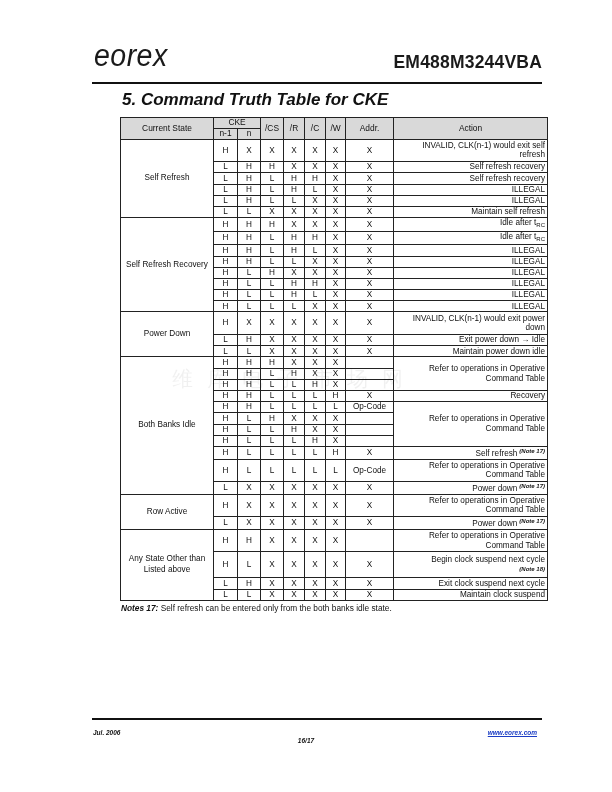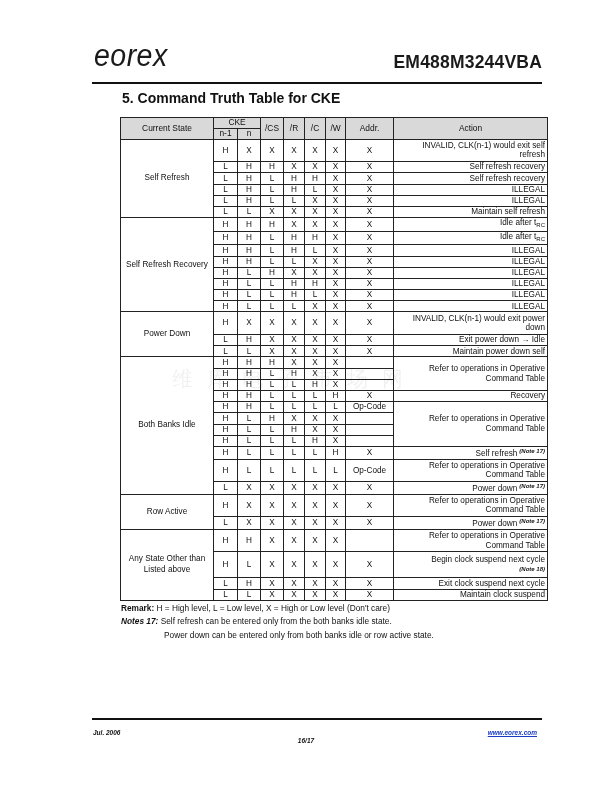--- a/index.html
+++ b/index.html
@@ -1,20 +1,20 @@
 <!DOCTYPE html>
 <html><head>
 <meta charset="utf-8">
 <style>
   html, body { margin:0; padding:0; background:#ffffff; }
   body { width:612px; height:792px; position:relative; overflow:hidden; font-family:"Liberation Sans", sans-serif; color:#111; }
   .logo { position:absolute; left:94px; top:38px; font-family:"Liberation Sans", sans-serif; font-style:italic; font-size:31px; letter-spacing:0.5px; color:#1a1a1a; transform:scaleX(0.92); transform-origin:left; font-weight:normal; }
   .partno { position:absolute; right:70px; top:52px; font-size:17.5px; font-weight:bold; color:#1a1a1a; letter-spacing:0.2px; }
   .rule-top { position:absolute; left:92px; top:82px; width:450px; height:2px; background:#111; }
-  .section-title { position:absolute; left:122px; top:90px; font-size:14px; font-weight:bold; color:#111; }
+  .section-title { position:absolute; left:122px; top:90px; font-size:17px; font-weight:bold; font-style:italic; color:#111; }
   table.truth { position:absolute; left:120px; top:117px; border-collapse:collapse; table-layout:fixed; width:427px; font-size:8.2px; }
   table.truth td, table.truth th { border:1px solid #222; padding:0 2px; text-align:center; vertical-align:middle; line-height:9.6px; overflow:hidden; white-space:nowrap; }
   table.truth th { background:#d9d9d9; font-weight:normal; font-size:8.4px; }
   table.truth td.act { text-align:right; padding-left:4px; white-space:normal; }
   table.truth td.state { white-space:normal; line-height:10.5px; }
   tr.h11 td { height:10.2px; }
   tr.h12 td { height:11px; }
   tr.h23 td { height:21.6px; }
   tr.h26 td { height:25px; }
   .sub { font-size:6px; vertical-align:-2px; }
@@ -231,21 +231,21 @@
         <td class="act"><span>Exit power down → Idle</span></td>
       </tr>
       <tr class="h11">
         <td>L</td>
         <td>L</td>
         <td>X</td>
         <td>X</td>
         <td>X</td>
         <td>X</td>
         <td>X</td>
-        <td class="act"><span>Maintain power down self</span></td>
+        <td class="act"><span>Maintain power down idle</span></td>
       </tr>
       <tr class="h11">
         <td class="state" rowspan="11">Both Banks Idle</td>
         <td>H</td>
         <td>H</td>
         <td>H</td>
         <td>X</td>
         <td>X</td>
         <td>X</td>
         <td></td>
@@ -407,21 +407,19 @@
         <td>X</td>
         <td>X</td>
         <td class="act"><span>Maintain clock suspend</span></td>
       </tr>
     </tbody>
 </table>
 
 <div class="watermark">维库电子市场网</div>
 
 <div class="remarks">
-  <div><span class="lbl">Remark:</span><span> H = High level, L = Low level, X = High or Low level (Don't care)</span></div>
   <div><span class="lbl-i">Notes 17:</span><span> Self refresh can be entered only from the both banks idle state.</span></div>
-  <div class="indent">Power down can be entered only from both banks idle or row active state.</div>
 </div>
 
 <div class="rule-bottom"></div>
 <div class="foot-date">Jul. 2006</div>
 <div class="foot-page">16/17</div>
 <div class="foot-url">www.eorex.com</div>
 
 </body></html>

